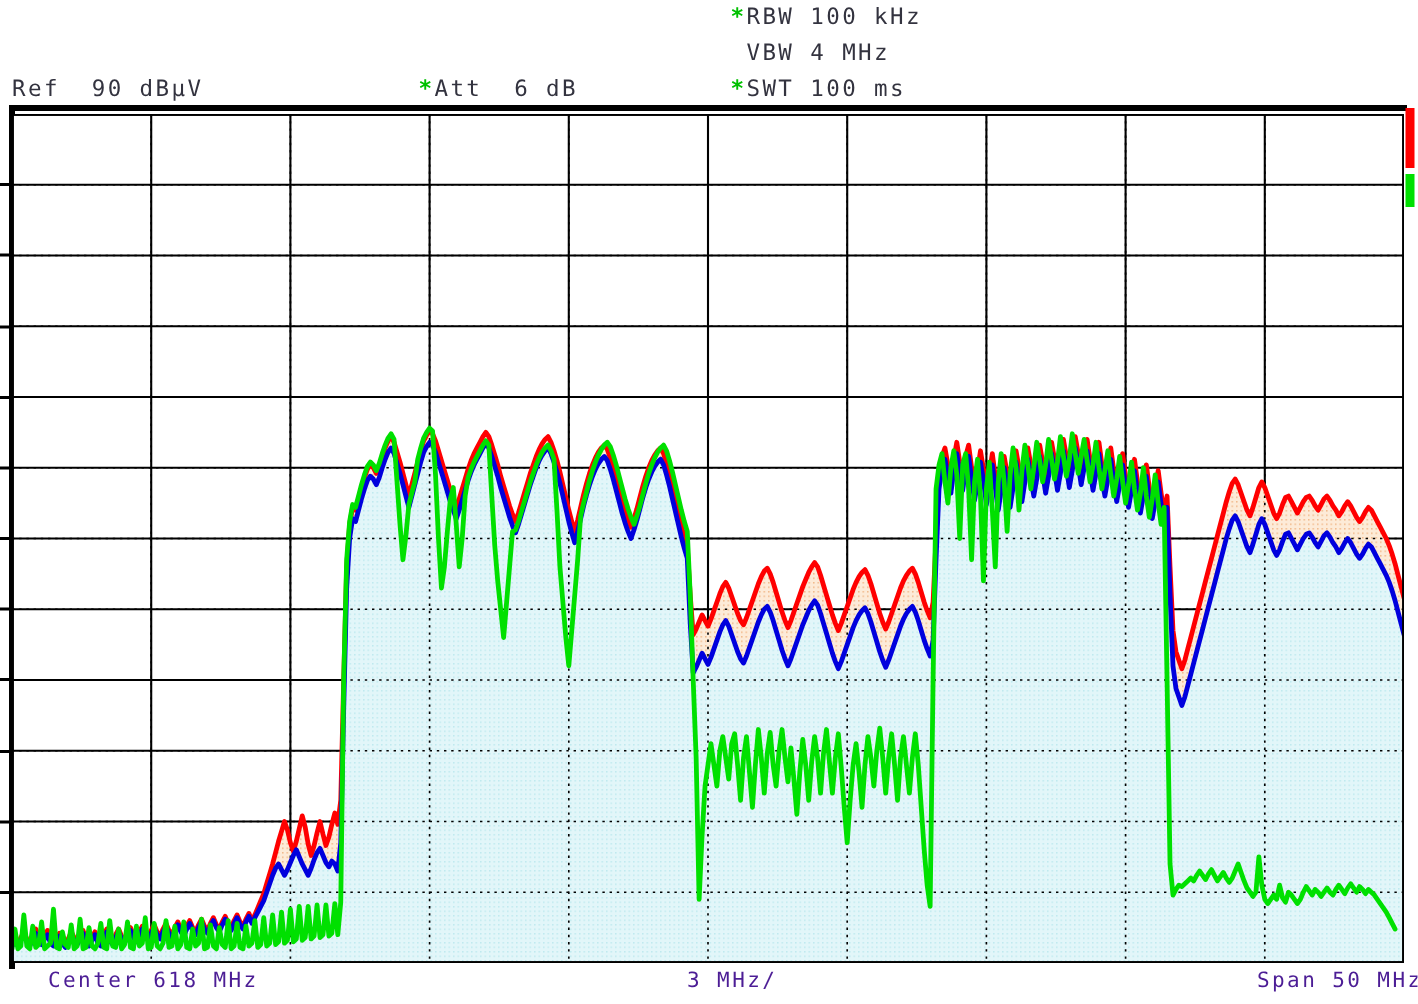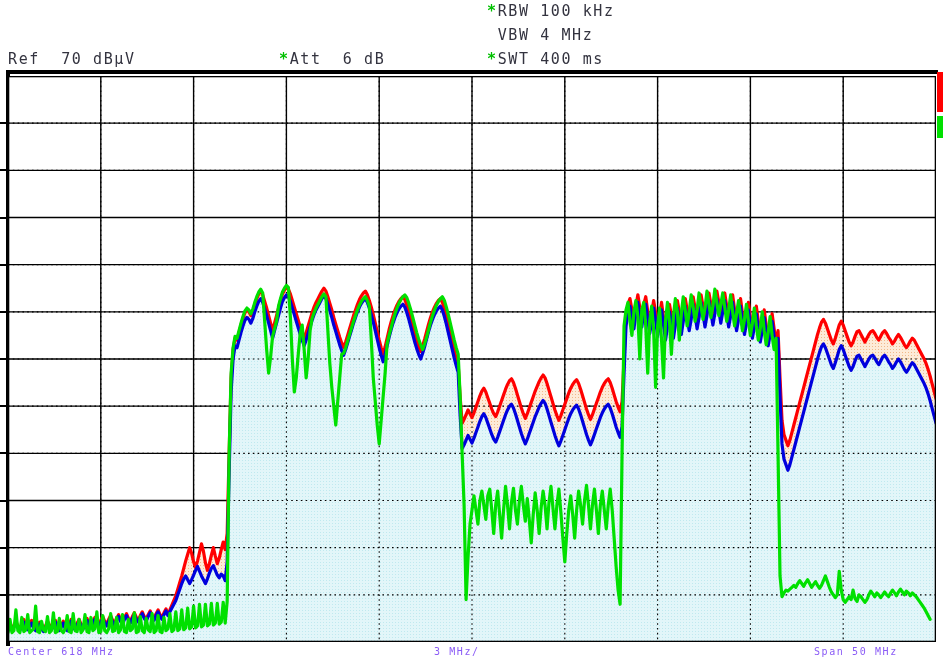--- a/index.html
+++ b/index.html
@@ -23,37 +23,37 @@
 
   .axisbar{position:absolute;background:#000;}
   #topbar{left:6px;top:0px;width:932px;height:4px;}
   #leftbar{left:6px;top:0px;width:4px;height:576px;}
 
   .trace-ind{position:absolute;width:6px;}
   #ind-red{left:937px;top:72px;height:40px;background:#ff0000;}
   #ind-green{left:937px;top:116px;height:22px;background:#00e000;}
 
   #footer{position:absolute;left:0;top:646px;width:945px;height:23px;}
-  .ftxt{position:absolute;white-space:pre;font-size:10px;letter-spacing:1.6px;color:#8b5cf6;top:0;}
+  .ftxt{position:absolute;white-space:pre;font-size:14px;letter-spacing:1.6px;color:#4c1d95;top:0;margin-left:24px;}
   #f-center{left:8px;}
   #f-scale{left:434px;}
   #f-span{left:814px;}
 </style>
 </head>
 <body>
 
 <div id="root">
 
   <div class="hdr" id="hdr-rbw"><span class="star">*</span><span>RBW 100 kHz</span></div>
 
   <div class="hdr" id="hdr-vbw"><span class="star"> </span><span>VBW 4 MHz</span></div>
 
-  <div class="hdr" id="hdr-swt"><span class="star">*</span><span>SWT 400 ms</span></div>
+  <div class="hdr" id="hdr-swt"><span class="star">*</span><span>SWT 100 ms</span></div>
 
-  <div class="hdr" id="hdr-ref"><span class="star"></span><span>Ref  70 dBµV</span></div>
+  <div class="hdr" id="hdr-ref"><span class="star"></span><span>Ref  90 dBµV</span></div>
 
   <div class="hdr" id="hdr-att"><span class="star">*</span><span>Att  6 dB</span></div>
 
   <div id="plotwrap">
     <div class="axisbar" id="topbar"></div>
     <div class="axisbar" id="leftbar"></div>
     <div id="plot">
       <svg id="chart-svg" width="928" height="566" viewBox="0 0 928 566" preserveAspectRatio="none">
         <defs>
           <pattern id="pat-upper" width="3" height="3" patternUnits="userSpaceOnUse">

